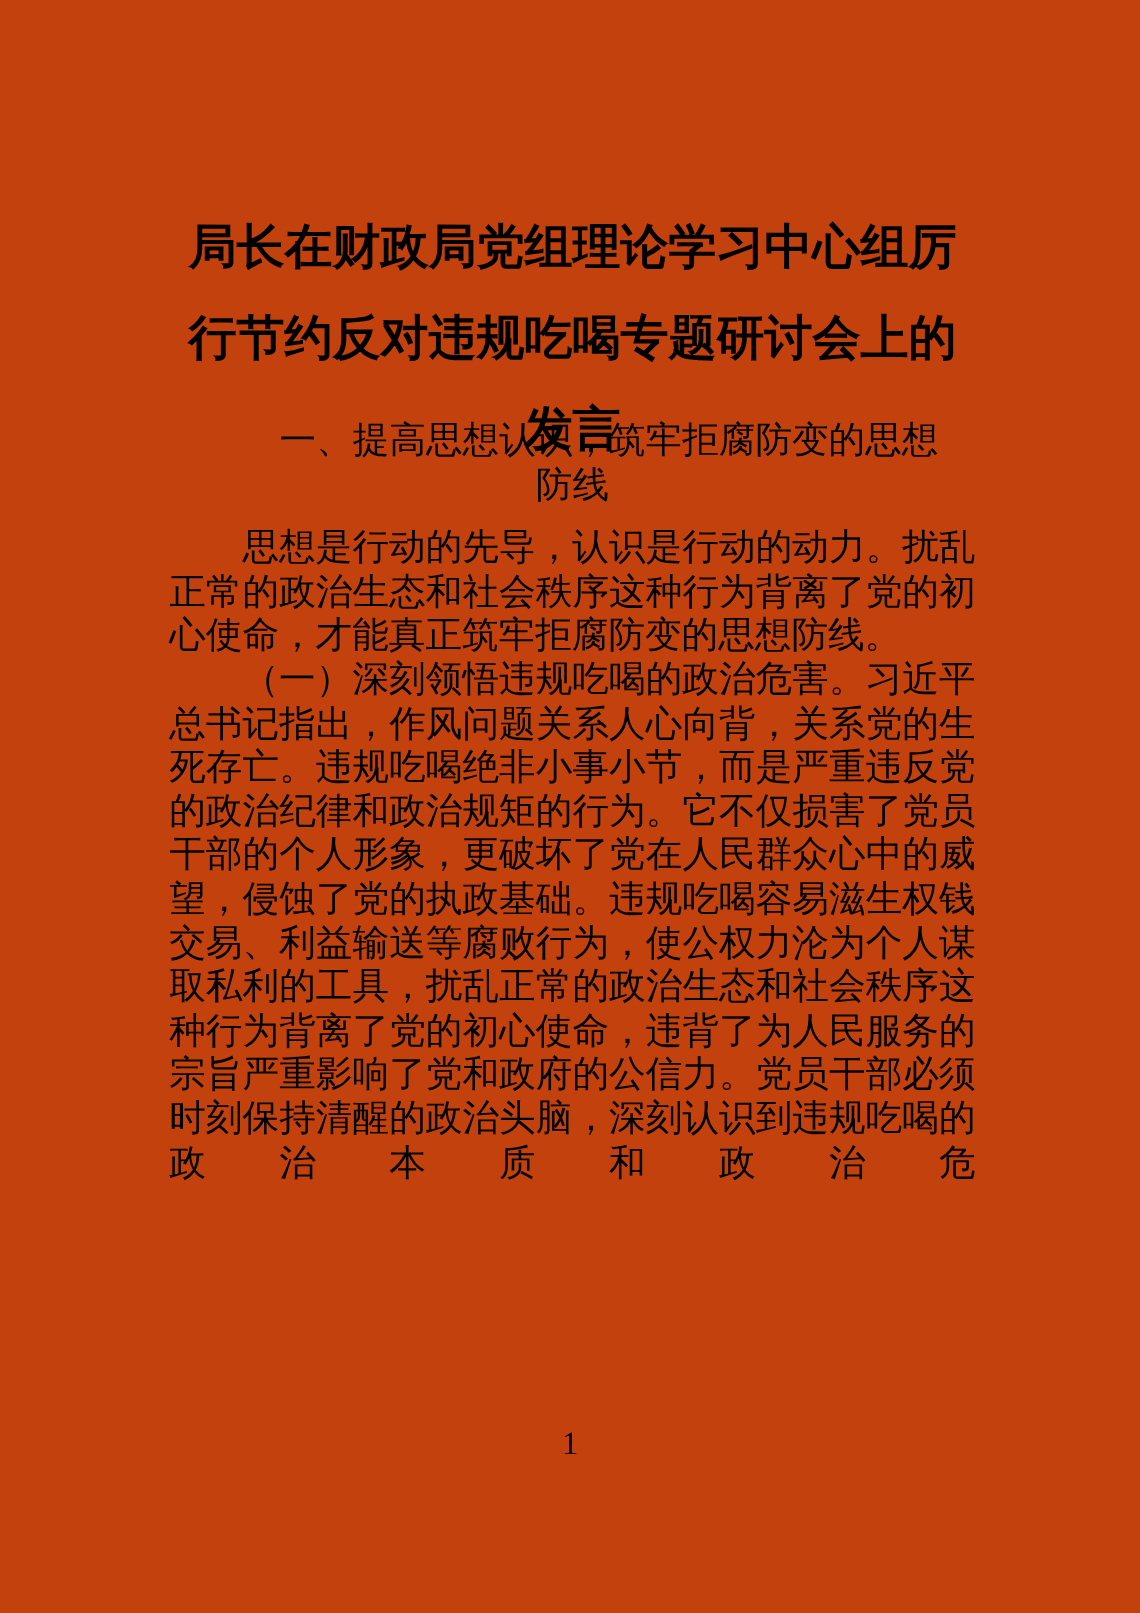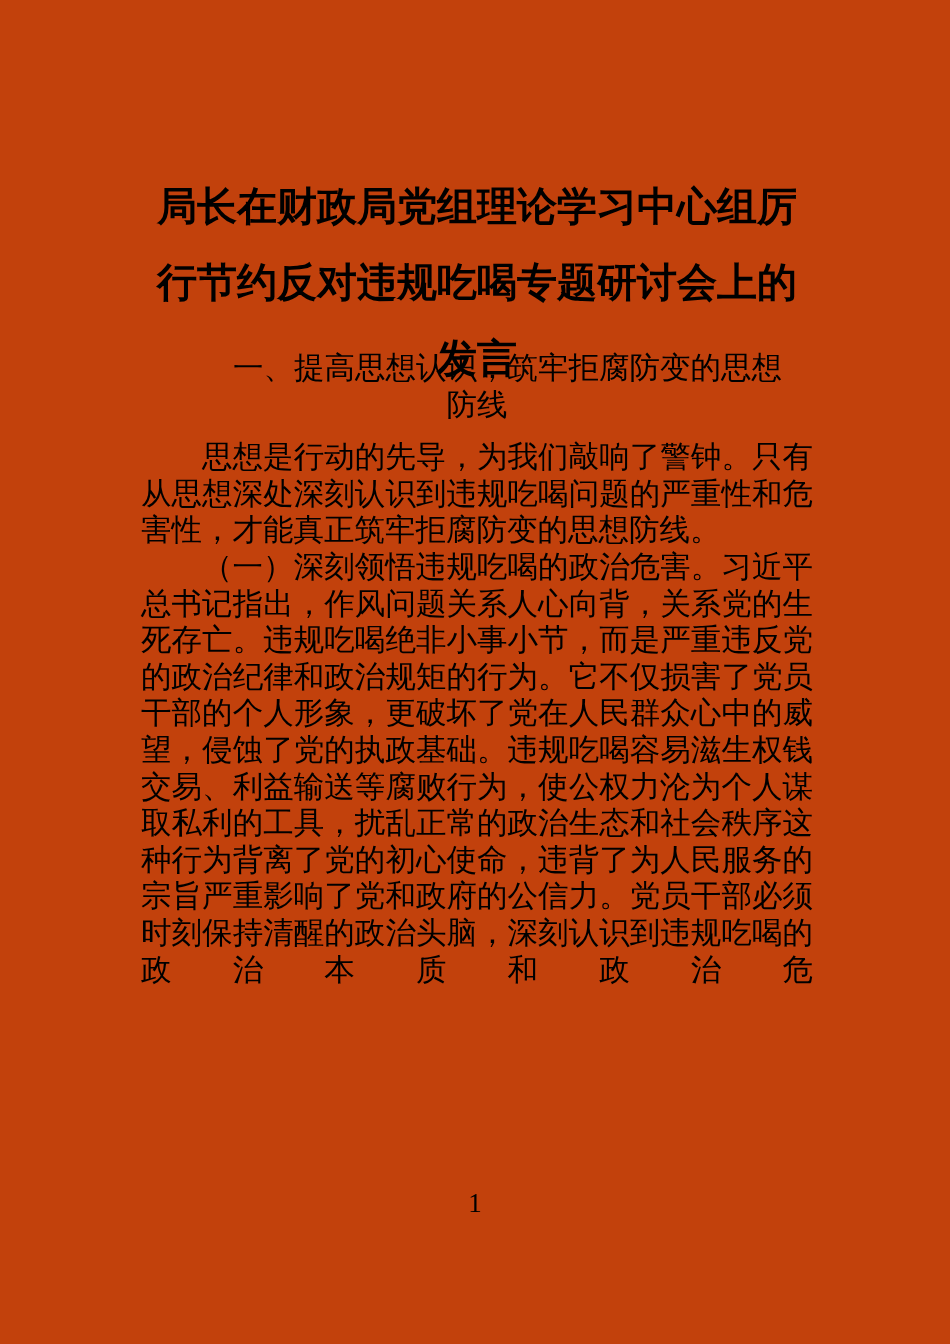--- a/index.html
+++ b/index.html
@@ -102,20 +102,20 @@
 <body>
 
 <div id="page">
 
   <div id="doc-title">局长在财政局党组理论学习中心组厉行节约反对违规吃喝专题研讨会上的发言</div>
 
   <div id="doc-body">
 
     <p class="heading-line">一、提高思想认识，筑牢拒腐防变的思想防线</p>
 
-    <p class="para">思想是行动的先导，为我们敲响了警钟。只有从思想深处深刻认识到违规吃喝问题的严重性和危害性，才能真正筑牢拒腐防变的思想防线。</p>
+    <p class="para">思想是行动的先导，认识是行动的动力。扰乱正常的政治生态和社会秩序这种行为背离了党的初心使命，才能真正筑牢拒腐防变的思想防线。</p>
 
     <p class="para cut">（一）深刻领悟违规吃喝的政治危害。习近平总书记指出，作风问题关系人心向背，关系党的生死存亡。违规吃喝绝非小事小节，而是严重违反党的政治纪律和政治规矩的行为。它不仅损害了党员干部的个人形象，更破坏了党在人民群众心中的威望，侵蚀了党的执政基础。违规吃喝容易滋生权钱交易、利益输送等腐败行为，使公权力沦为个人谋取私利的工具，扰乱正常的政治生态和社会秩序这种行为背离了党的初心使命，违背了为人民服务的宗旨严重影响了党和政府的公信力。党员干部必须时刻保持清醒的政治头脑，深刻认识到违规吃喝的政治本质和政治危</p>
   </div>
 
   <div id="page-number">1</div>
 
 </div>
 
 </body></html>

